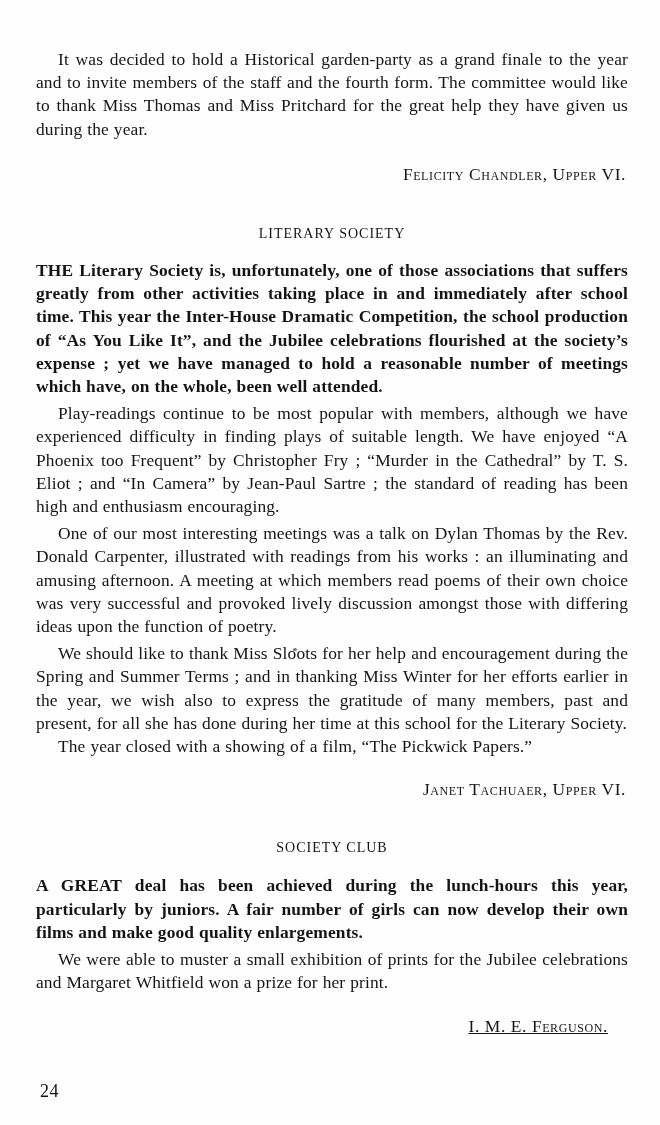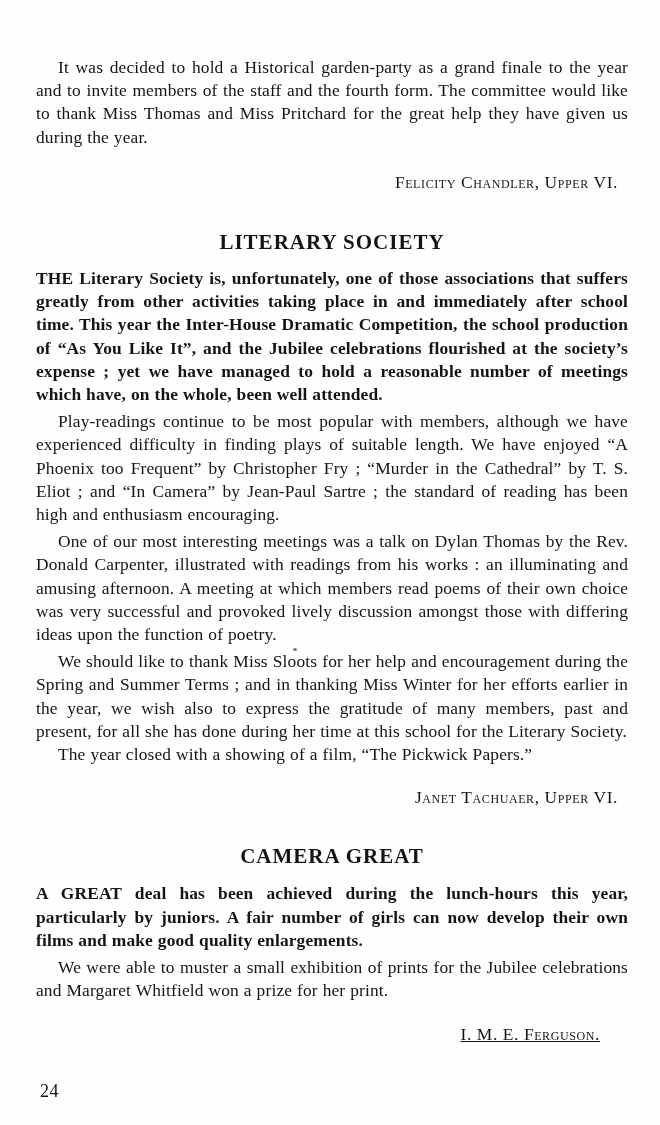--- a/index.html
+++ b/index.html
@@ -17,57 +17,57 @@
   }
   .page {
     position: absolute;
     inset: 0;
     background: #fefefe;
     padding: 0;
   }
   .content {
     position: absolute;
     left: 36px;
-    top: 56px;
+    top: 48px;
     width: 592px;
   }
   p.para {
     margin: 0;
     font-size: 17.4px;
     line-height: 23.2px;
     text-align: justify;
     text-justify: inter-word;
     letter-spacing: 0.15px;
     word-spacing: 0.4px;
     hyphens: none;
   }
   p.indent {
     text-indent: 22px;
   }
   .gap-sm { height: 4px; }
 
   h2.section-heading {
     margin: 12px;
     text-align: center;
-    font-weight: bold;
-    font-size: 21px;
+    font-weight: normal;
+    font-size: 14px;
     letter-spacing: 1.0px;
     line-height: 24px;
   }
   .heading-block-lit {
     margin-top: 36px;
     margin-bottom: 13px;
   }
   .heading-block-cam {
     margin-top: 35px;
     margin-bottom: 14px;
   }
 
   .signature {
-    margin: 8px;
+    margin: 0;
     text-align: right;
     font-size: 17.4px;
     line-height: 23.2px;
     letter-spacing: 0.2px;
     padding-right: 2px;
   }
   .sig-felicity { margin-top: 22px; }
   .sig-janet { margin-top: 20px; }
   .sig-ferguson { margin-top: 16px; padding-right: 20px; text-decoration: underline; }
 
@@ -121,21 +121,21 @@
     <p class="para indent">Play-readings continue to be most popular with members, although we have experienced difficulty in finding plays of suitable length.   We have enjoyed “A Phoenix too Frequent” by Christopher Fry ;  “Murder in the Cathedral” by T. S. Eliot ;  and “In Camera” by Jean-Paul Sartre ;  the standard of reading has been high and enthusiasm encouraging.</p>
     <div class="gap-sm"></div>
     <p class="para indent">One of our most interesting meetings was a talk on Dylan Thomas by the Rev. Donald Carpenter, illustrated with readings from his works :  an illuminating and amusing afternoon.   A meeting at which members read poems of their own choice was very successful and provoked lively discussion amongst those with differing ideas upon the function of poetry.</p>
     <div class="gap-sm"></div>
     <p class="para indent">We should like to thank Miss Sloots for her help and encouragement during the Spring and Summer Terms ;  and in thanking Miss Winter for her efforts earlier in the year, we wish also to express the gratitude of many members, past and present, for all she has done during her time at this school for the Literary Society.</p>
     <p class="para indent">The year closed with a showing of a film, “The Pickwick Papers.”</p>
 
     <p class="signature smallcaps sig-janet">Janet Tachuaer, Upper VI.</p>
 
     <div class="heading-block-cam">
-      <h2 class="section-heading">CAMERA GREAT</h2>
+      <h2 class="section-heading">SOCIETY CLUB</h2>
     </div>
 
     <p class="para para-lead-caps">A GREAT deal has been achieved during the lunch-hours this year, particularly by juniors.   A fair number of girls can now develop their own films and make good quality enlargements.</p>
     <div class="gap-sm"></div>
     <p class="para indent">We were able to muster a small exhibition of prints for the Jubilee celebrations and Margaret Whitfield won a prize for her print.</p>
     <div class="gap-sm"></div>
 
     <p class="signature smallcaps sig-ferguson">I. M. E. Ferguson.</p>
 
   </div>

